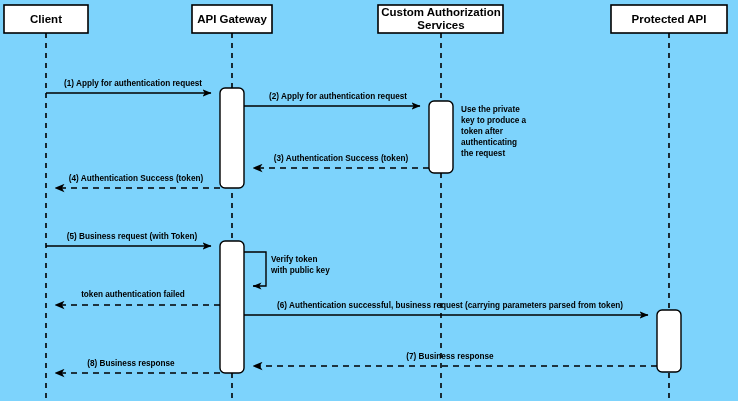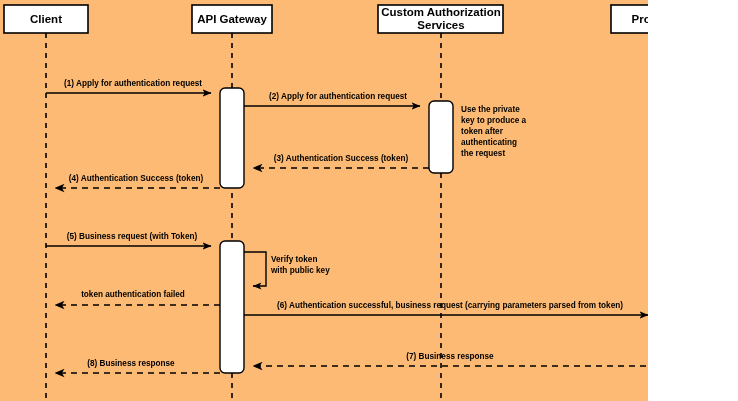--- a/index.html
+++ b/index.html
@@ -2,23 +2,23 @@
 <html><head>
 <meta charset="utf-8">
 <style>
   html, body {
     margin: 0;
     padding: 0;
     background: #ffffff;
   }
   #diagram-root {
     position: relative;
-    width: 648px;
+    width: 738px;
     height: 401px;
-    background: #fdba74;
+    background: #7dd3fc;
     font-family: "Liberation Sans", sans-serif;
     overflow: hidden;
   }
   svg#seq {
     display: block;
     width: 738px;
     height: 401px;
   }
   .lifeline-box {
     fill: #ffffff;

